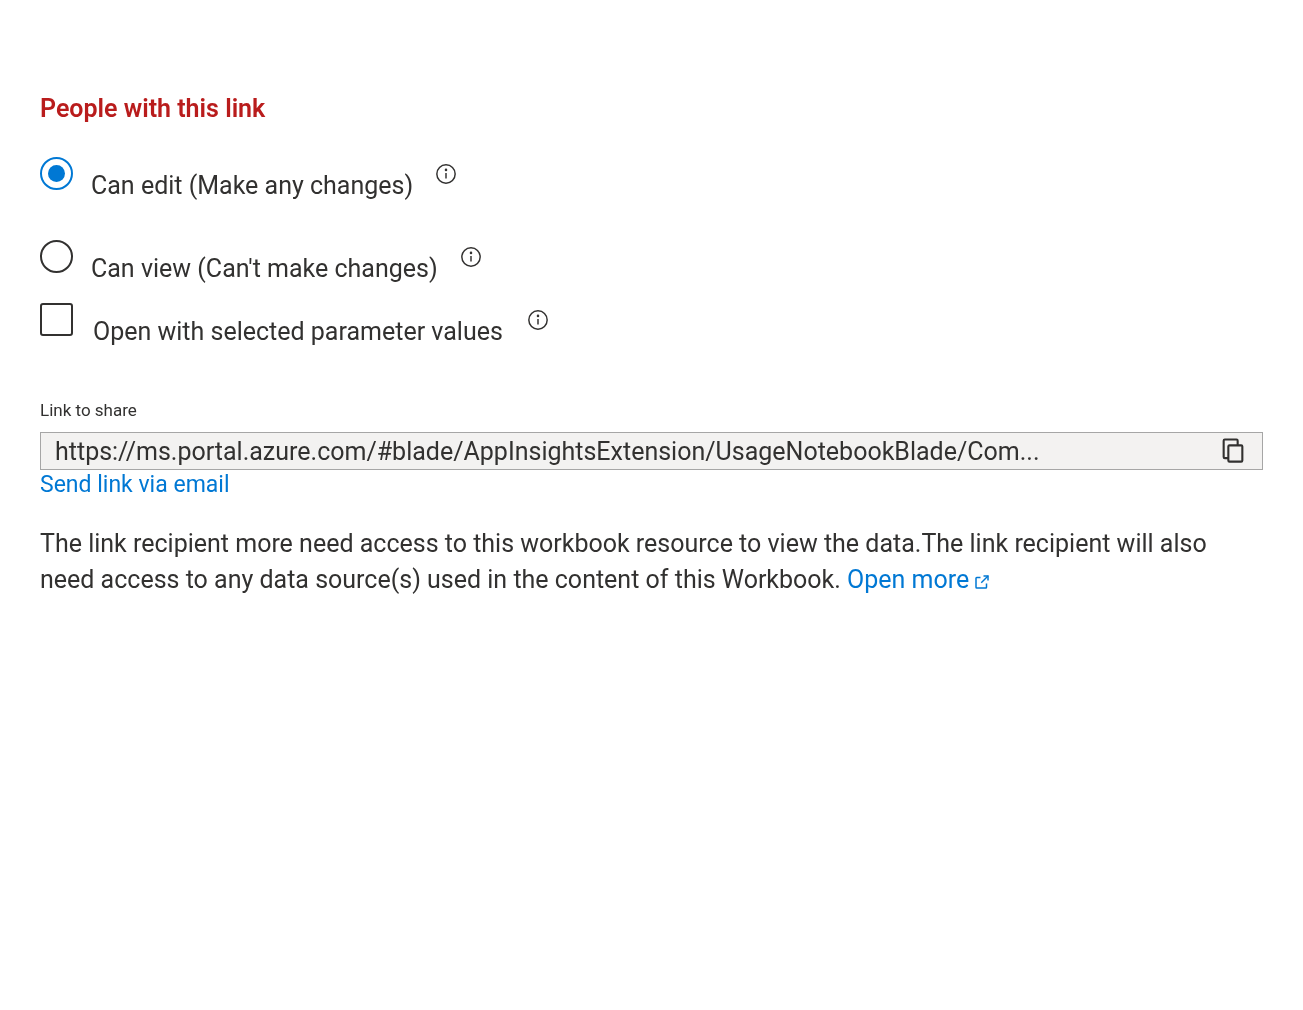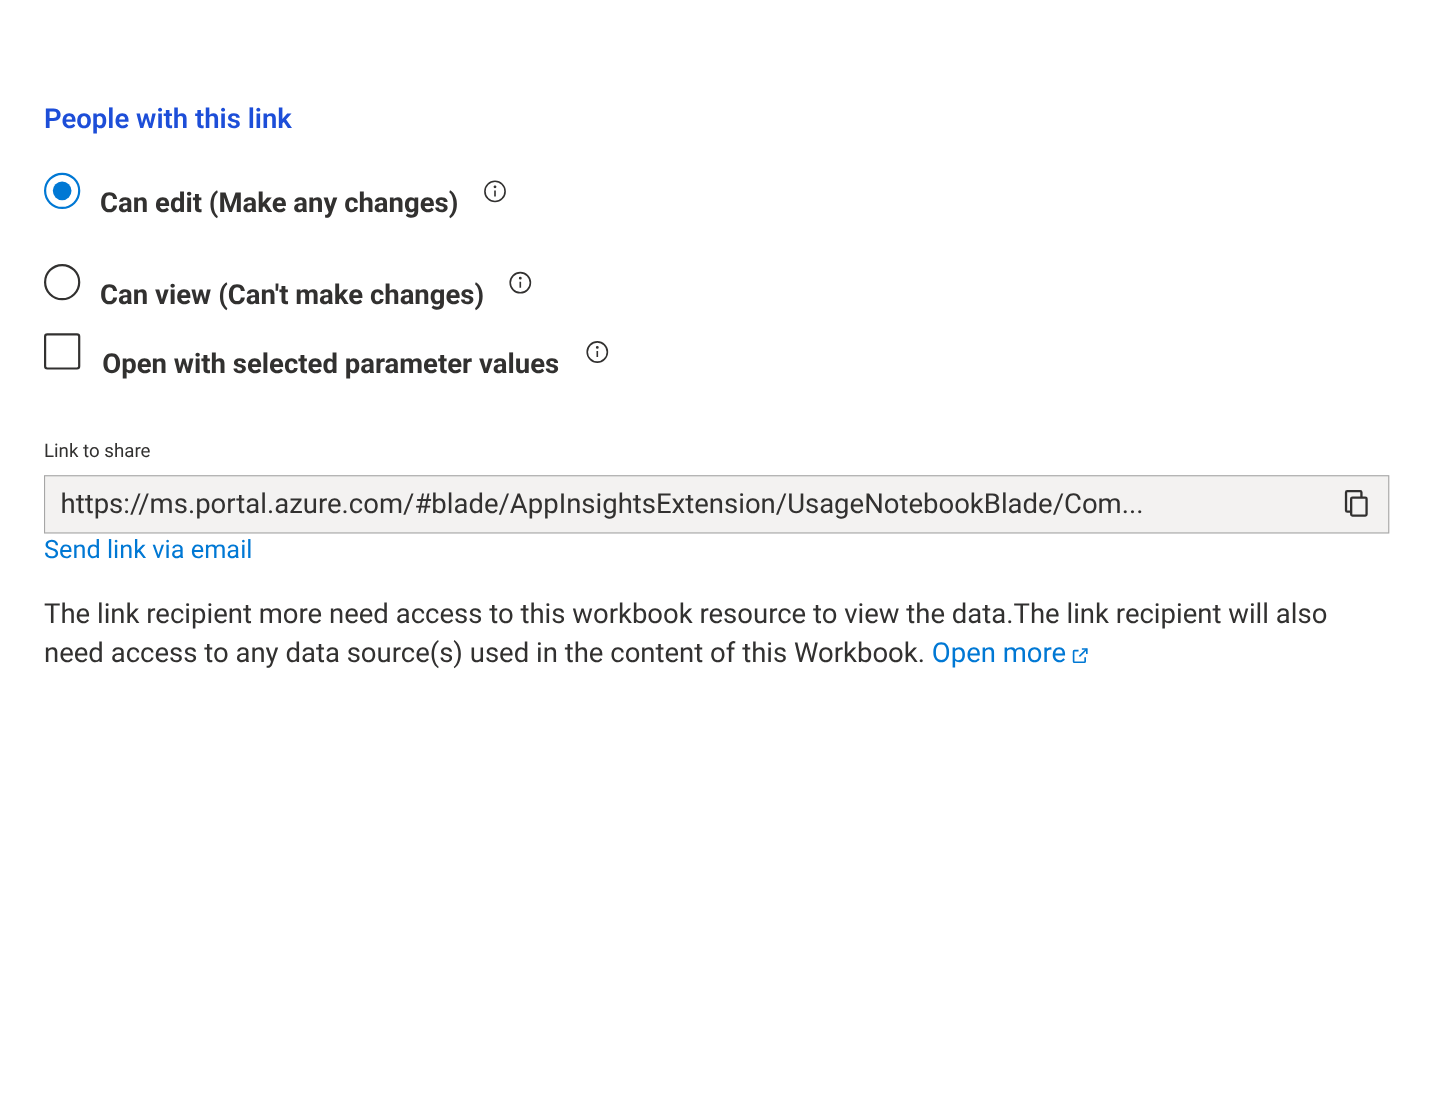--- a/index.html
+++ b/index.html
@@ -11,21 +11,21 @@
       font-family: "Segoe UI", -apple-system, BlinkMacSystemFont, Roboto, "Helvetica Neue", sans-serif;
       background: #ffffff;
       color: #323130;
       padding: 40px;
       font-size: 24px;
       width: 1303px;
     }
     .section-heading {
       font-size: 25px;
       font-weight: 600;
-      color: #1d4ed8;
+      color: #b91c1c;
       margin-bottom: 24px;
       margin-top: 48px;
     }
     .section-heading:first-child {
       margin-top: 54px;
     }
     .radio-group {
       display: flex;
       flex-direction: column;
       gap: 30px;
@@ -56,21 +56,21 @@
       border-radius: 50%;
       background: #0078d4;
       display: none;
     }
     .radio-outer.selected .radio-inner {
       display: block;
     }
     .option-label {
       font-size: 25px;
       color: #323130;
-      font-weight: 700;
+      font-weight: 400;
       margin-top: 24px;
     }
     .info-icon {
       width: 22px;
       height: 22px;
       flex-shrink: 0;
       display: inline-flex;
       align-items: center;
       justify-content: center;
       margin-left: 4px;
@@ -99,21 +99,21 @@
       font-weight: 400;
       margin-top: 54px;
       margin-bottom: 12px;
       display: block;
     }
     .link-field-wrap {
       display: flex;
       align-items: center;
       border: 1px solid #a6a6a6;
       background: #f3f2f1;
-      height: 53px;
+      height: 38px;
       padding: 0 14px;
       gap: 14px;
     }
     .link-field-text {
       flex: 1;
       font-size: 25px;
       color: #323130;
       white-space: nowrap;
       overflow: hidden;
       text-overflow: ellipsis;

